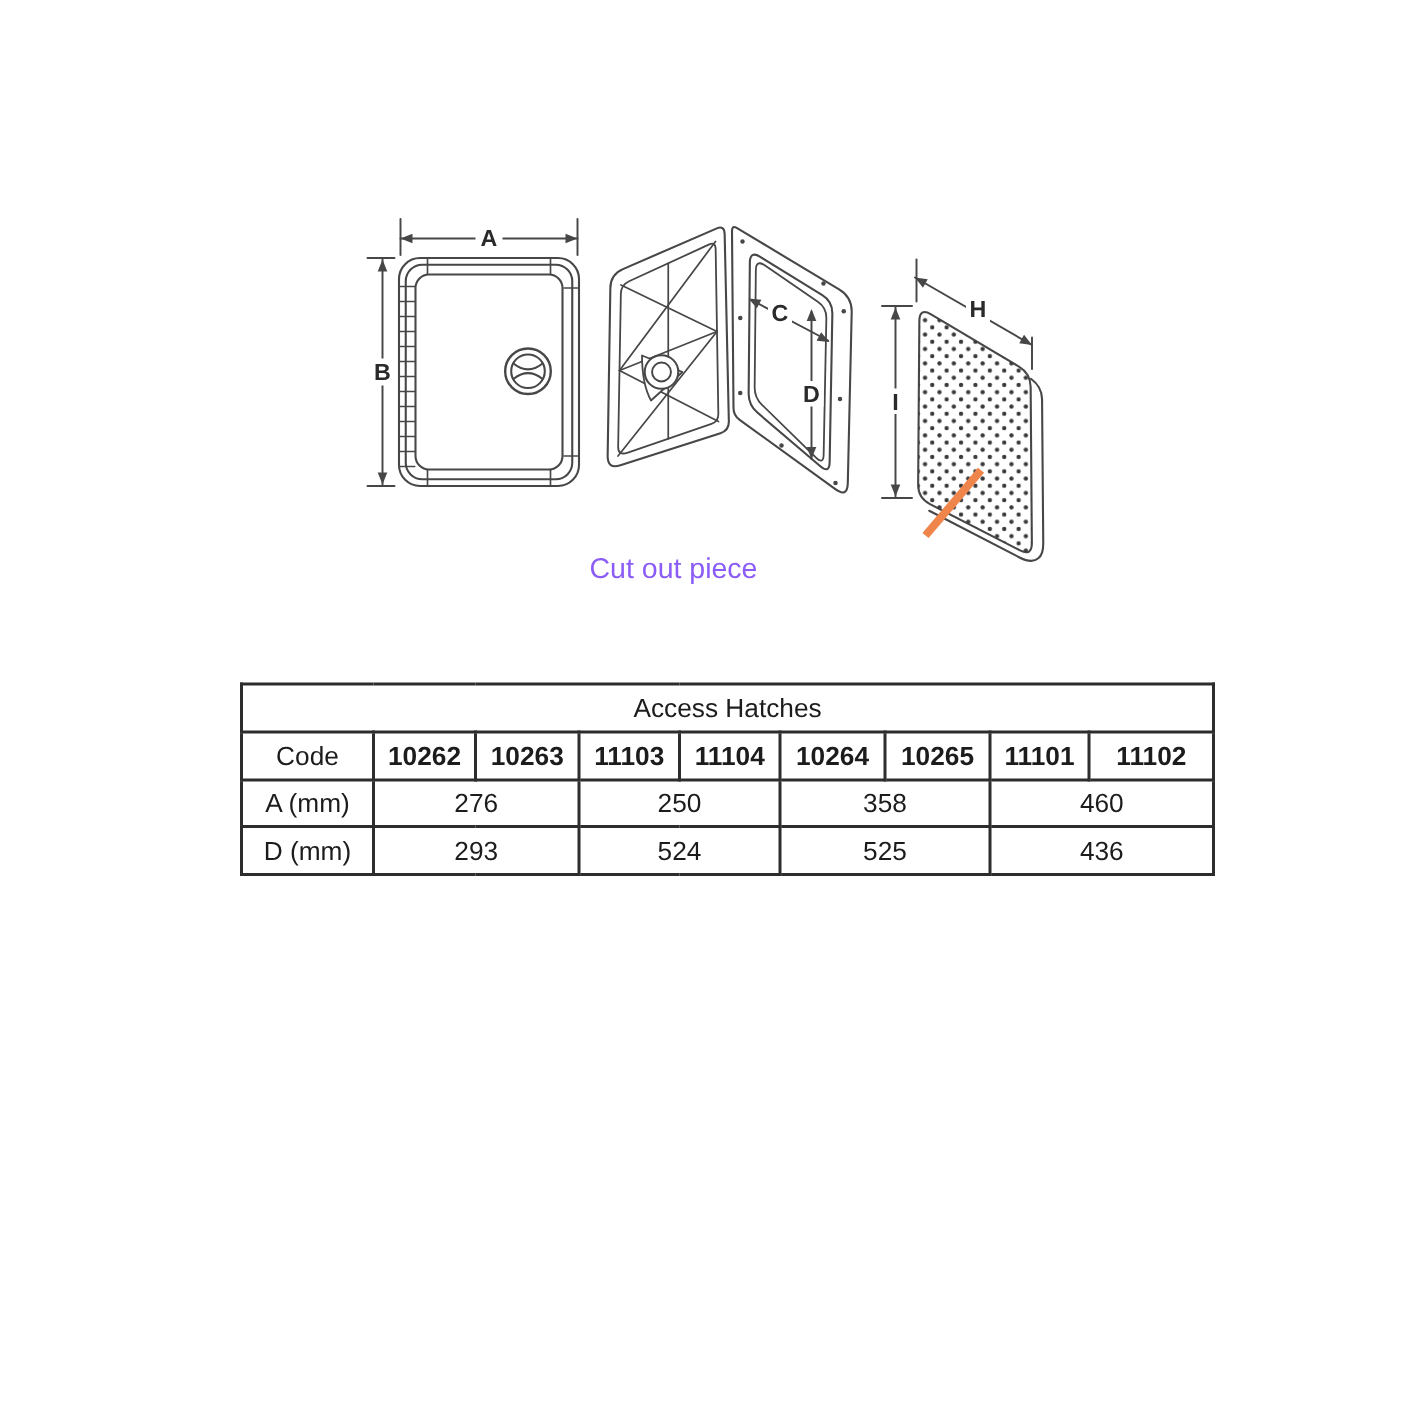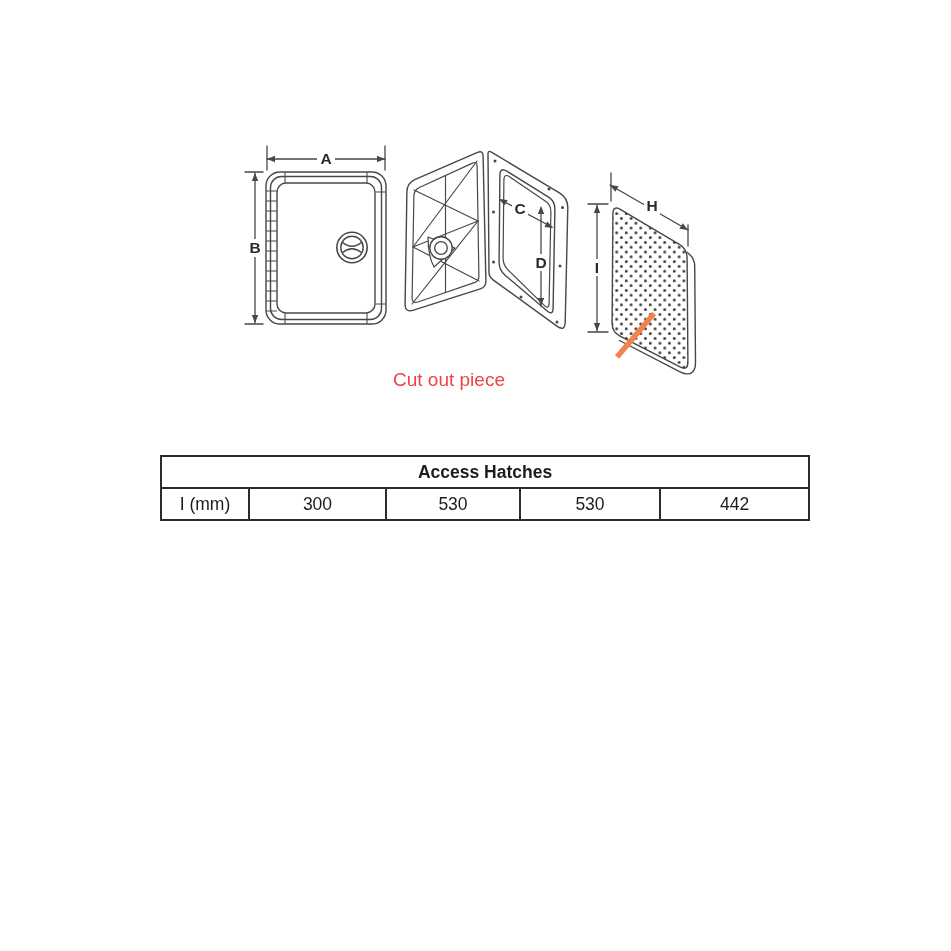--- a/index.html
+++ b/index.html
@@ -7,35 +7,35 @@
     position:relative;width:951px;height:951px;background:#ffffff;overflow:hidden;
     font-family:"Liberation Sans",sans-serif;color:#1c1c1c;
   }
   #diagram-svg{position:absolute;left:0;top:0;}
   #diagram-svg text{
     font-family:"Liberation Sans",sans-serif;
     font-weight:bold;font-size:15.5px;fill:#2a2a2a;text-anchor:middle;
   }
   .caption{
     position:absolute;left:386px;top:369px;width:126px;text-align:center;
-    font-size:19px;color:#ef4444;
+    font-size:19px;color:#8b5cf6;
   }
   table.spec{
     position:absolute;left:160px;top:455px;width:648px;
     border-collapse:collapse;table-layout:fixed;
   }
   table.spec td{
     border:2px solid #2d2d2d;
     font-size:17.5px;text-align:center;vertical-align:middle;
     padding:0;line-height:1.05;white-space:nowrap;overflow:hidden;
   }
   table.spec tr{height:31.7px;}
   table.spec tr.title-row{height:32px;}
   .title-row td{
-    text-align:left;font-weight:bold;font-size:19.5px;padding-left:8px;margin-top:28px;
+    text-align:left;font-weight:normal;font-size:19.5px;padding-left:8px;margin-top:28px;
   }
   td.lbl{text-align:left;padding-left:7px;}
   td.code{font-weight:bold;}
 </style>
 </head>
 <body>
 
 <div id="screen">
 
   <svg id="diagram-svg" width="951" height="440" viewBox="0 0 951 440" fill="none" stroke-linecap="round" stroke-linejoin="round">
@@ -195,22 +195,40 @@
         <col style="width:70px">
       <col style="width:70px">
         <col style="width:66px">
         <col style="width:83px">
     </colgroup>
     <tbody>
         <tr class="title-row">
       <td colspan="9">Access Hatches</td>
     </tr>
     <tr>
-      <td class="lbl">I (mm)</td>
-      <td colspan="2">300</td>
-      <td colspan="2">530</td>
-      <td colspan="2">530</td>
-      <td colspan="2">442</td>
+      <td class="lbl">Code</td>
+      <td class="code">10262</td>
+      <td class="code">10263</td>
+      <td class="code">11103</td>
+      <td class="code">11104</td>
+      <td class="code">10264</td>
+      <td class="code">10265</td>
+      <td class="code">11101</td>
+      <td class="code">11102</td>
+    </tr>
+    <tr>
+      <td class="lbl">A (mm)</td>
+      <td colspan="2">276</td>
+      <td colspan="2">250</td>
+      <td colspan="2">358</td>
+      <td colspan="2">460</td>
+    </tr>
+    <tr>
+      <td class="lbl">D (mm)</td>
+      <td colspan="2">293</td>
+      <td colspan="2">524</td>
+      <td colspan="2">525</td>
+      <td colspan="2">436</td>
     </tr>
   </tbody>
     </table>
 
 </div>
 
 </body></html>

